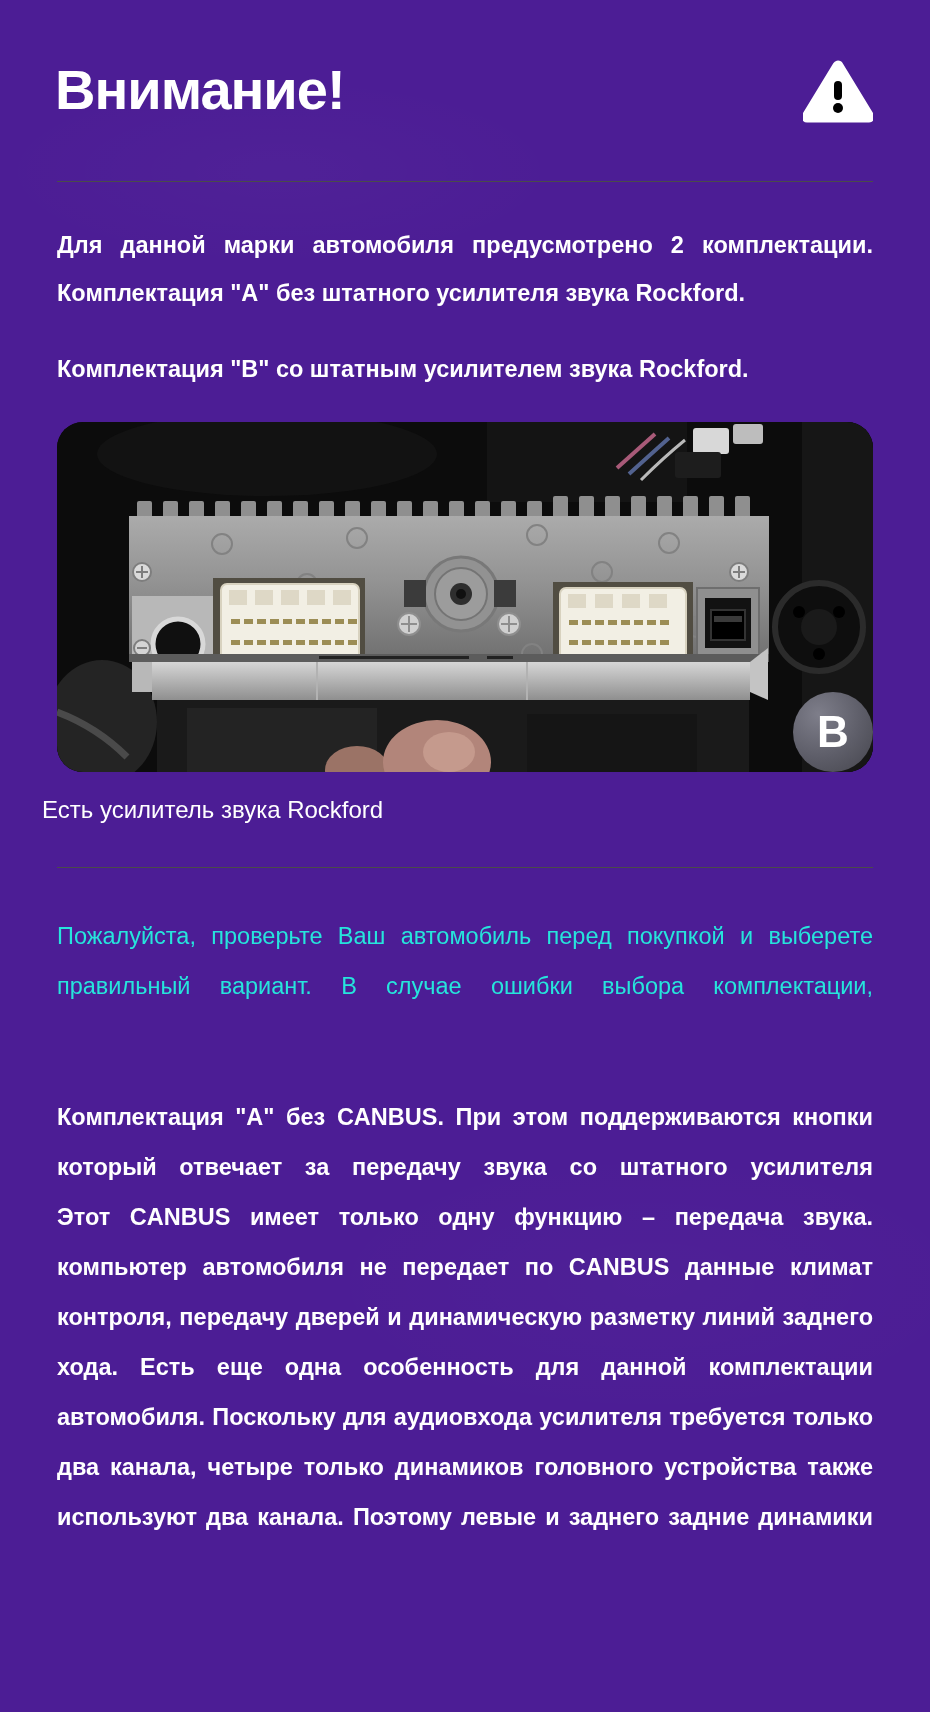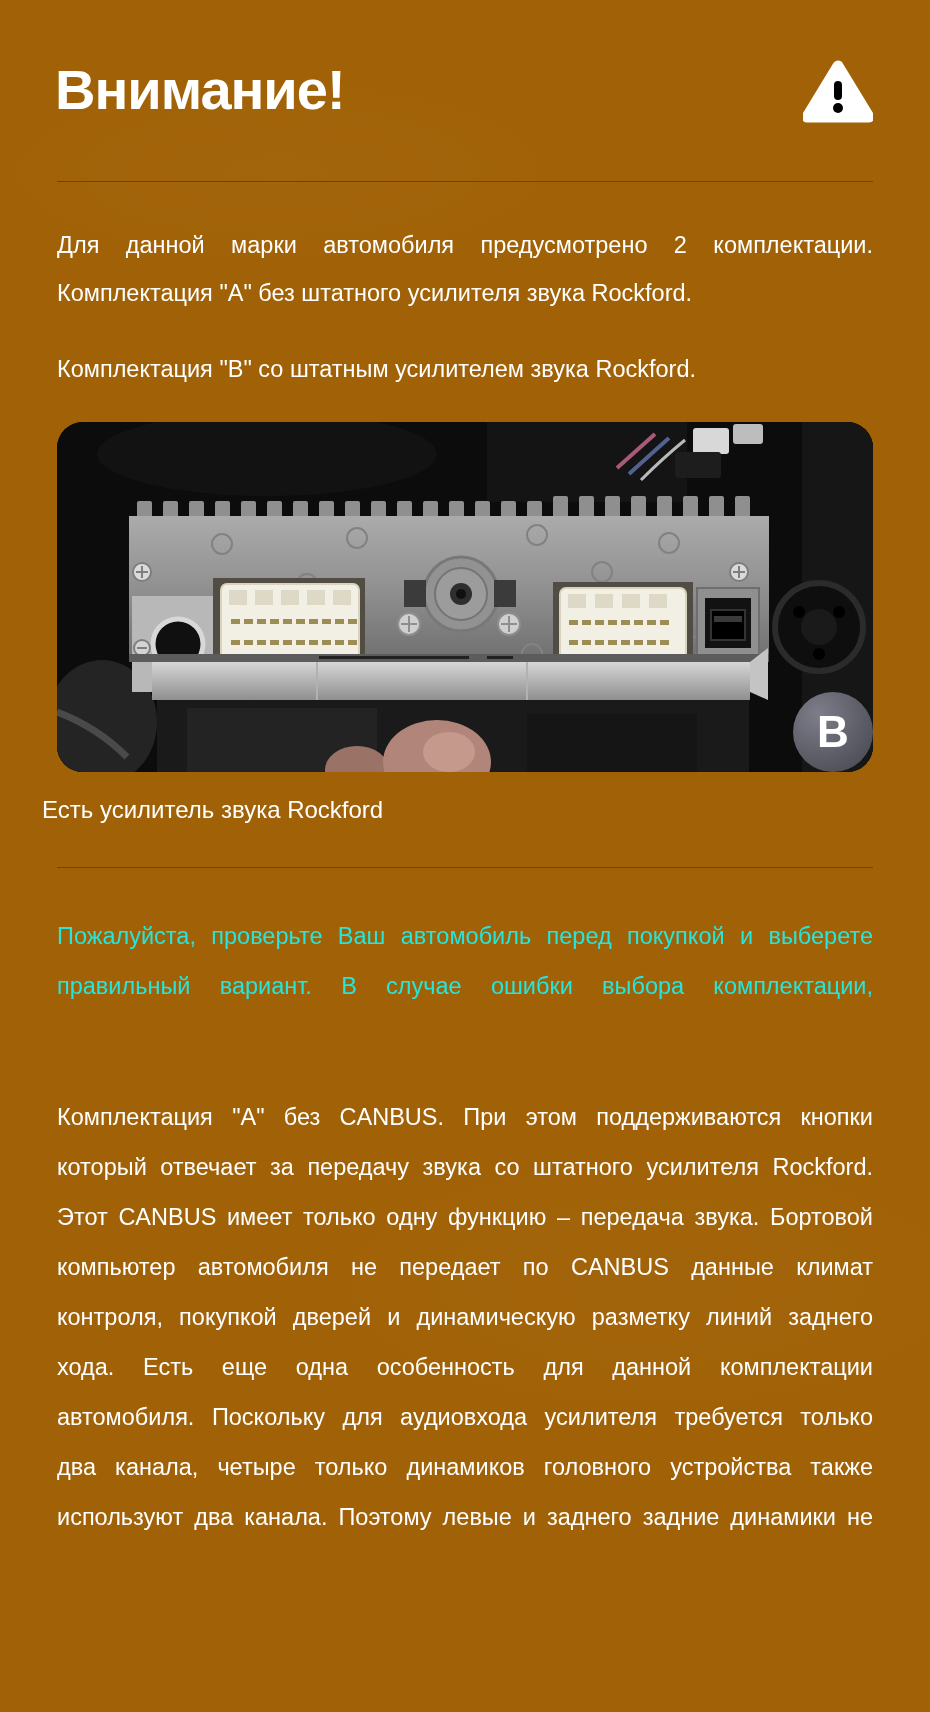--- a/index.html
+++ b/index.html
@@ -1,39 +1,39 @@
 <!DOCTYPE html>
 <html><head>
 <meta charset="utf-8">
 <style>
   html,body{margin:0;padding:0;background:#000;}
   .page{
     position:relative;width:930px;height:1712px;margin:0 auto;
-    background:#a16207;overflow:hidden;
+    background:#4c1d95;overflow:hidden;
     font-family:"Liberation Sans","DejaVu Sans",sans-serif;
     color:#fff;
   }
   .page::before{
     content:"";position:absolute;inset:0;
     background:
       radial-gradient(420px 140px at 30% 10%, rgba(255,255,255,0.02), transparent 70%),
       radial-gradient(500px 200px at 70% 75%, rgba(255,255,255,0.015), transparent 70%);
     pointer-events:none;
   }
   .title{
     position:absolute;left:55px;top:58px;
     font-size:56px;font-weight:700;letter-spacing:-1px;line-height:64px;
   }
   .warn-icon{position:absolute;left:803px;top:60px;width:70px;height:64px;}
   .rule{position:absolute;left:57px;width:816px;height:1px;background:#4b4b4b;}
   .rule1{top:181px;}
   .rule2{top:867px;}
   .textblock{
     position:absolute;left:57px;width:816px;
-    font-size:23.5px;line-height:48px;font-weight:400;
+    font-size:23.5px;line-height:48px;font-weight:700;
   }
   .textblock .line{height:48px;overflow:hidden;white-space:nowrap;}
   .textblock .line.stretch{
     white-space:normal;text-align:justify;text-align-last:justify;
   }
   .intro{top:221px;}
   .variantb{top:345px;}
   .caption{
     position:absolute;left:42px;width:816px;top:786px;height:48px;line-height:48px;
     font-size:24px;text-align:left;
@@ -277,20 +277,20 @@
   <div class="textblock notice">
     <div class="line stretch">Пожалуйста, проверьте Ваш автомобиль перед покупкой и выберете</div>
     <div class="line stretch">правильный вариант. В случае ошибки выбора комплектации,</div>
   </div>
 
   <div class="textblock details">
     <div class="line stretch">Комплектация "А" без CANBUS. При этом поддерживаются кнопки</div>
     <div class="line stretch">который отвечает за передачу звука со штатного усилителя Rockford.</div>
     <div class="line stretch">Этот CANBUS имеет только одну функцию – передача звука. Бортовой</div>
     <div class="line stretch">компьютер автомобиля не передает по CANBUS данные климат</div>
-    <div class="line stretch">контроля, покупкой дверей и динамическую разметку линий заднего</div>
+    <div class="line stretch">контроля, передачу дверей и динамическую разметку линий заднего</div>
     <div class="line stretch">хода. Есть еще одна особенность для данной комплектации</div>
     <div class="line stretch">автомобиля. Поскольку для аудиовхода усилителя требуется только</div>
     <div class="line stretch">два канала, четыре только динамиков головного устройства также</div>
     <div class="line stretch">используют два канала. Поэтому левые и заднего задние динамики не</div>
   </div>
 
 </div>
 
 </body></html>

